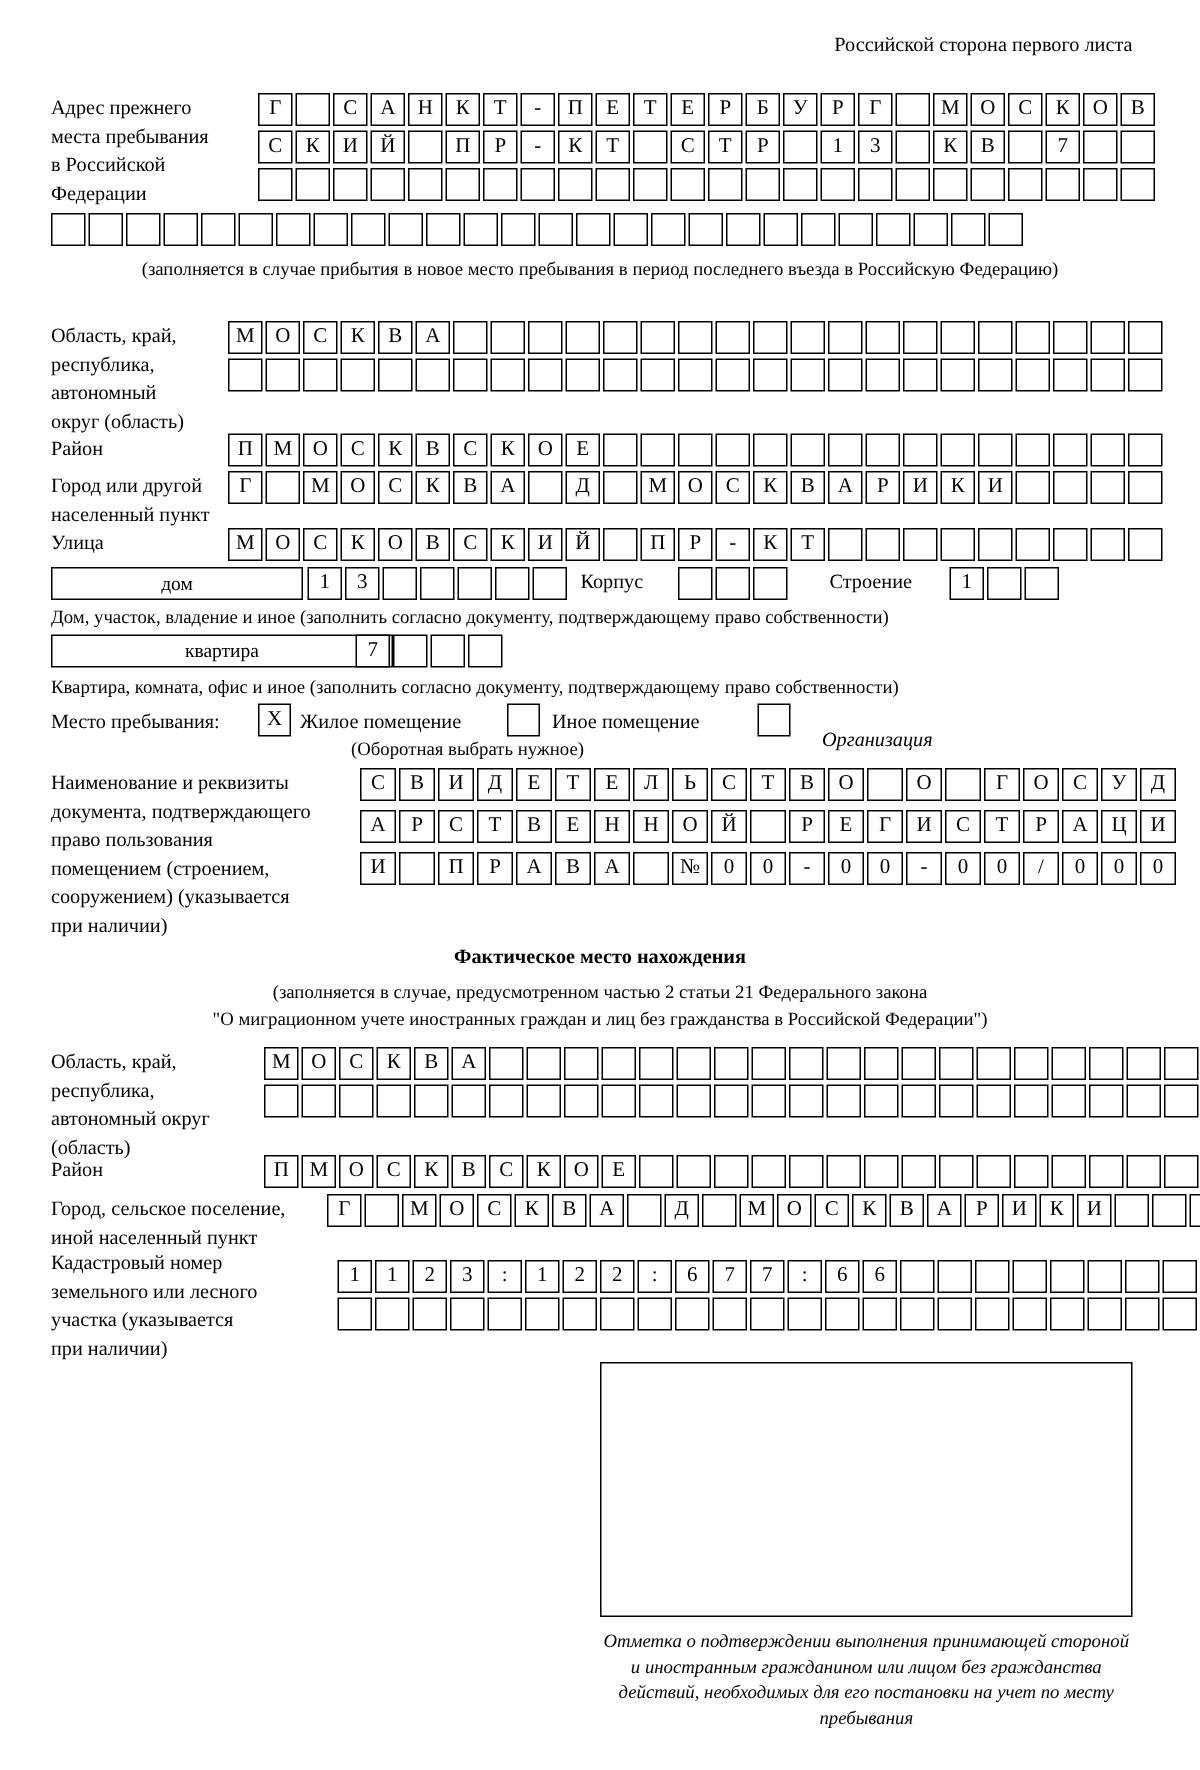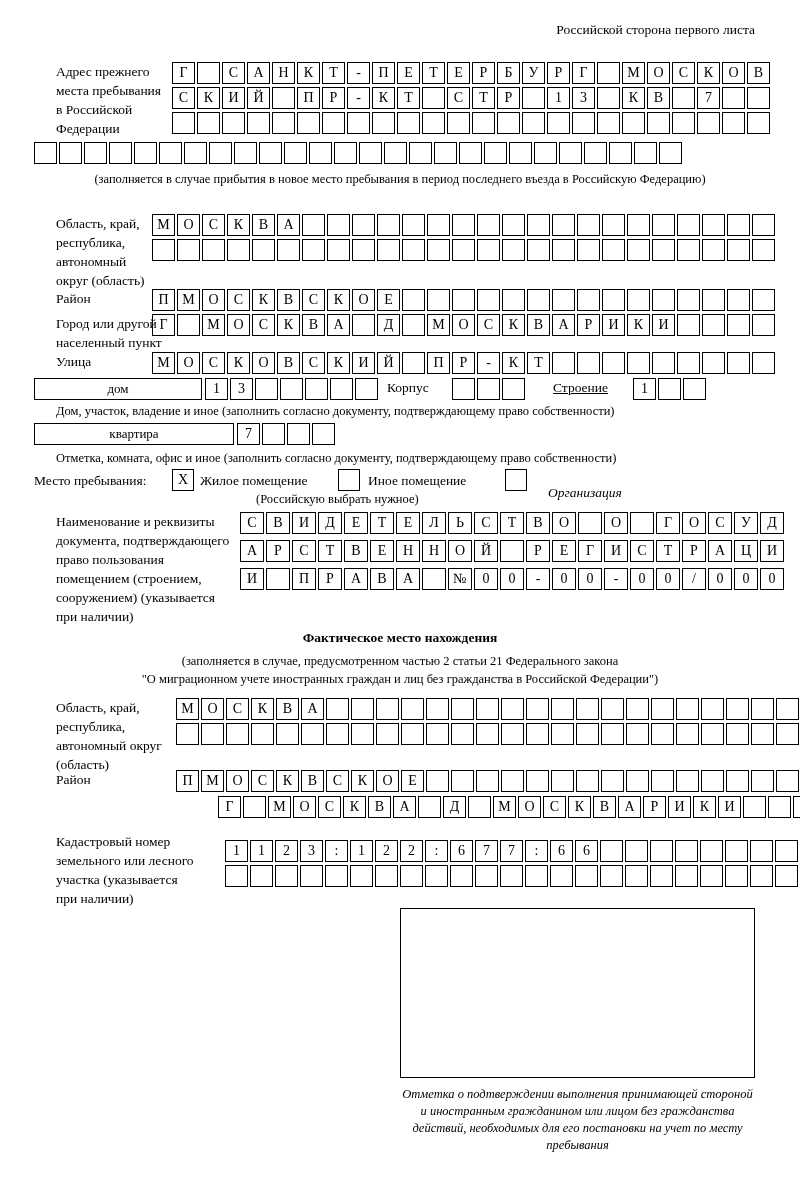--- a/index.html
+++ b/index.html
@@ -24,21 +24,20 @@
     position: absolute;
     top: 22px;
     right: 45px;
     font-size: 13.5px;
   }
   .lbl {
     position: absolute;
     font-size: 13.5px;
     line-height: 19px;
     white-space: pre-line;
-    margin-left: 22px;
   }
   .lbl.small {
     font-size: 12.5px;
   }
   .center-note {
     position: absolute;
     width: 100%;
     text-align: center;
     font-size: 12.5px;
   }
@@ -380,45 +379,45 @@
       <div class="cell blank"></div>
       <div class="cell blank"></div>
       <div class="cell blank"></div>
     </div>
   <div class="inline-lbl" style="left:387px; top:378px;">Корпус</div>
   <div class="cells" id="s2-korpus" style="left:452px; top:378px;">
       <div class="cell blank"></div>
       <div class="cell blank"></div>
       <div class="cell blank"></div>
     </div>
-  <div class="inline-lbl" style="left:553px; top:378px;text-decoration:underline;">Строение</div>
+  <div class="inline-lbl" style="left:553px; top:378px;">Строение</div>
   <div class="cells" id="s2-stroenie" style="left:633px; top:378px;">
       <div class="cell">1</div>
       <div class="cell blank"></div>
       <div class="cell blank"></div>
     </div>
   <div class="lbl small" style="left:34px; top:402px;">Дом, участок, владение и иное (заполнить согласно документу, подтверждающему право собственности)</div>
 
-  <div class="widebox" style="left:34px; top:423px; width:200px;">квартира</div>
+  <div class="widebox" style="left:34px; top:423px; width:228px;">квартира</div>
   <div class="cells" id="s2-flat" style="left:237px; top:423px;">
       <div class="cell">7</div>
       <div class="cell blank"></div>
       <div class="cell blank"></div>
       <div class="cell blank"></div>
     </div>
-  <div class="lbl small" style="left:34px; top:449px;">Отметка, комната, офис и иное (заполнить согласно документу, подтверждающему право собственности)</div>
+  <div class="lbl small" style="left:34px; top:449px;">Квартира, комната, офис и иное (заполнить согласно документу, подтверждающему право собственности)</div>
 
   <div class="inline-lbl" style="left:34px; top:471px;">Место пребывания:</div>
   <div class="chk" style="left:172px; top:469px;">Х</div>
   <div class="inline-lbl" style="left:200px; top:471px;">Жилое помещение</div>
   <div class="chk" style="left:338px; top:469px;"></div>
   <div class="inline-lbl" style="left:368px; top:471px;">Иное помещение</div>
   <div class="chk" style="left:505px; top:469px;"></div>
   <div class="inline-lbl" style="left:548px; top:483px;font-style:italic;">Организация</div>
-  <div class="lbl small" style="left:234px; top:490px;">(Российскую выбрать нужное)</div>
+  <div class="lbl small" style="left:234px; top:490px;">(Оборотная выбрать нужное)</div>
 
   <div class="lbl" style="left:34px; top:512px;">Наименование и реквизиты
 документа, подтверждающего
 право пользования
 помещением (строением,
 сооружением) (указывается
 при наличии)</div>
   <div class="cells" id="s2-doc-0" style="left:240px; top:512px;">
       <div class="cell" style="width: 24px;">С</div>
       <div class="cell" style="width: 24px;">В</div>
@@ -574,20 +573,22 @@
       <div class="cell blank"></div>
       <div class="cell blank"></div>
       <div class="cell blank"></div>
       <div class="cell blank"></div>
       <div class="cell blank"></div>
       <div class="cell blank"></div>
       <div class="cell blank"></div>
       <div class="cell blank"></div>
     </div>
 
+  <div class="lbl" style="left:34px; top:796px;">Город, сельское поселение,
+иной населенный пункт</div>
   <div class="cells" id="al-city" style="left:218px; top:796px;">
       <div class="cell">Г</div>
       <div class="cell blank"></div>
       <div class="cell">М</div>
       <div class="cell">О</div>
       <div class="cell">С</div>
       <div class="cell">К</div>
       <div class="cell">В</div>
       <div class="cell">А</div>
       <div class="cell blank"></div>

